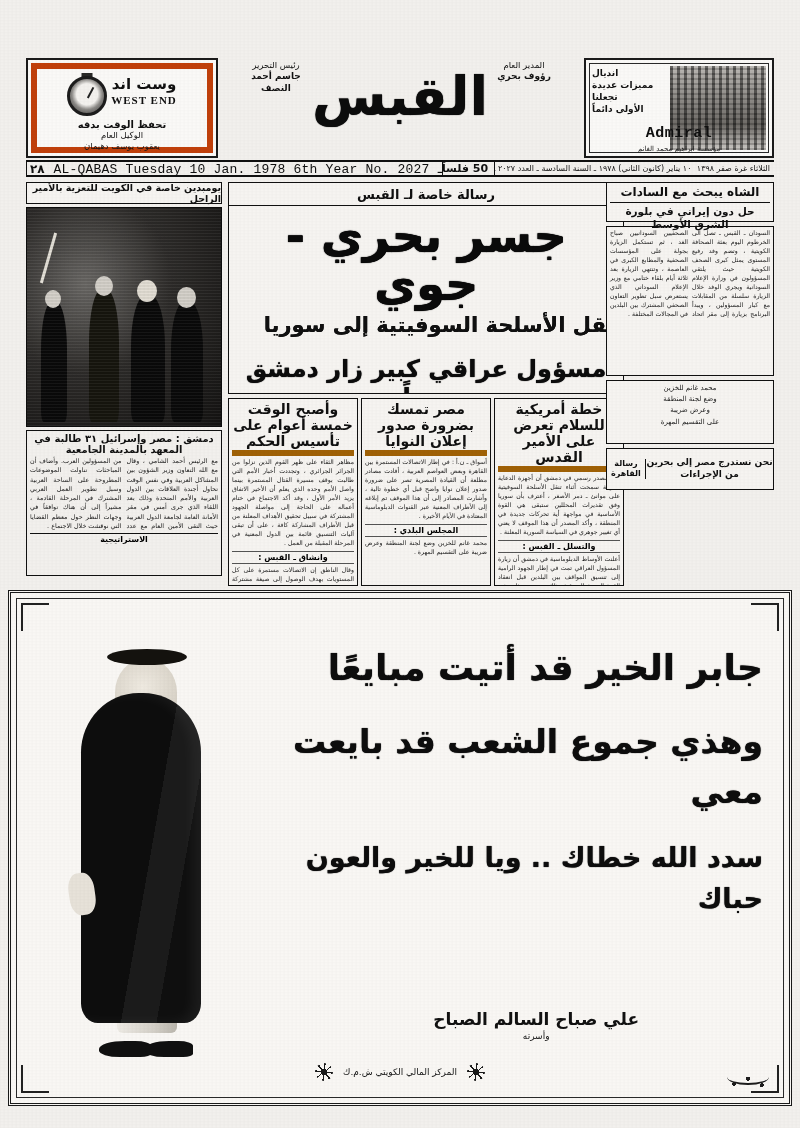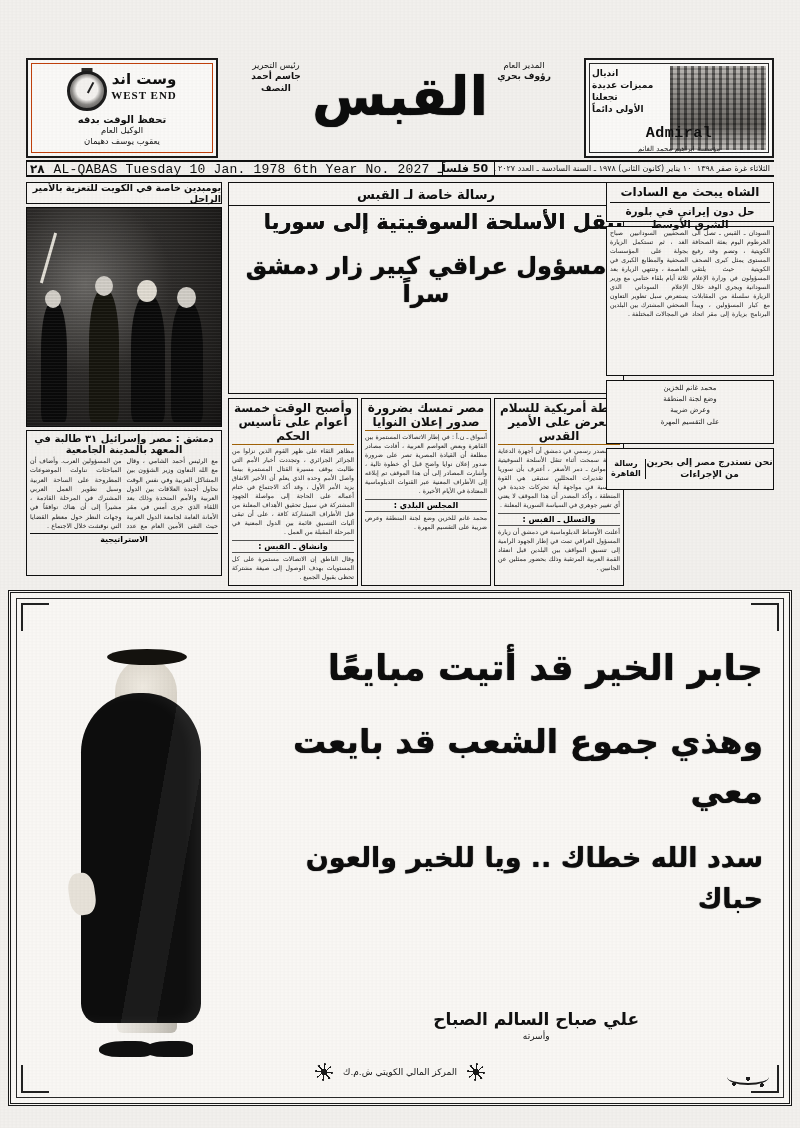--- a/index.html
+++ b/index.html
@@ -47,21 +47,21 @@
     border: 2px solid #1b1b1b;
     background: #fbfaf8;
     box-sizing: border-box;
   }
   .ad-left {
     left: 0; top: 0;
     width: 192px; height: 100px;
     padding: 3px;
   }
   .ad-left .inner {
-    border: 1px solid #c2410c;
+    border: 6px solid #c2410c;
     height: 100%;
     box-sizing: border-box;
     display: flex;
     flex-direction: column;
     align-items: center;
     justify-content: flex-start;
     padding-top: 2px;
   }
   .brand-ar {
     font-family: "DejaVu Sans", sans-serif;
@@ -389,25 +389,25 @@
   .subcol {
     flex: 1 1 0;
     border: 1px solid #111;
     box-sizing: border-box;
     padding: 2px 3px;
     overflow: hidden;
     background: #f7f5f2;
   }
   .subcol h5 {
     margin: 0 0 2px 0;
-    font-size: 12px;
-    font-weight: bold;
-    text-align: center;
-    color: #111;
-    border-bottom: 1px solid #a16207;
+    font-size: 14px;
+    font-weight: bold;
+    text-align: center;
+    color: #111;
+    border-bottom: 6px solid #a16207;
     padding-bottom: 1px;
   }
   .subcol .body {
     font-size: 6.2px;
     line-height: 1.45;
     text-align: justify;
     color: #1b1b1b;
   }
   .subcol .midhead {
     font-size: 8px;
@@ -717,20 +717,21 @@
       </div>
       <div class="left-news">
         <h4 class="ar">دمشق : مصر وإسرائيل ٣١ طالبة في المعهد بالمدينة الجامعية</h4>
         <div class="body ar">مع الرئيس أحمد الشامي ، وقال مع الله التعاون وزير الشؤون بين المشاكل العربية وفي نفس الوقت تحاول أجندة العلاقات بين الدول العربية والأمم المتحدة وذلك بعد اللقاء الذي جرى أمس في مقر الأمانة العامة لجامعة الدول العربية حيث التقى الأمين العام مع عدد من المسؤولين العرب. وأضاف أن المباحثات تناولت الموضوعات المطروحة على الساحة العربية وسبل تطوير العمل العربي المشترك في المرحلة القادمة ، مشيراً إلى أن هناك توافقاً في وجهات النظر حول معظم القضايا التي نوقشت خلال الاجتماع .</div>
         <div class="tag ar">الاستراتيجية</div>
       </div>
     </div>
 
     <div class="head-col">
       <div class="kicker ar">رسالة خاصة لـ القبس</div>
+      <div class="hl1 ar">جسر بحري - جوي</div>
       <div class="hl2 ar">ينقل الأسلحة السوفيتية إلى سوريا</div>
       <div class="hl3 ar">مسؤول عراقي كبير زار دمشق سراً</div>
 
     </div>
 
     <div class="subcols">
       <div class="subcol">
         <h5 class="ar">خطة أمريكية للسلام تعرض على الأمير القدس</h5>
         <div class="body ar">قال مصدر رسمي في دمشق أن أجهزة الدعاية العربية سمحت أثناء تنقل الأسلحة السوفيتية على موانئ ـ دمر الأصغر ، أعترف بأن سوريا وفق تقديرات المحللين ستبقى هي القوة الأساسية في مواجهة أية تحركات جديدة في المنطقة ، وأكد المصدر أن هذا الموقف لا يعني أي تغيير جوهري في السياسة السورية المعلنة .</div>
         <div class="midhead ar">والتسلل ـ القبس :</div>

